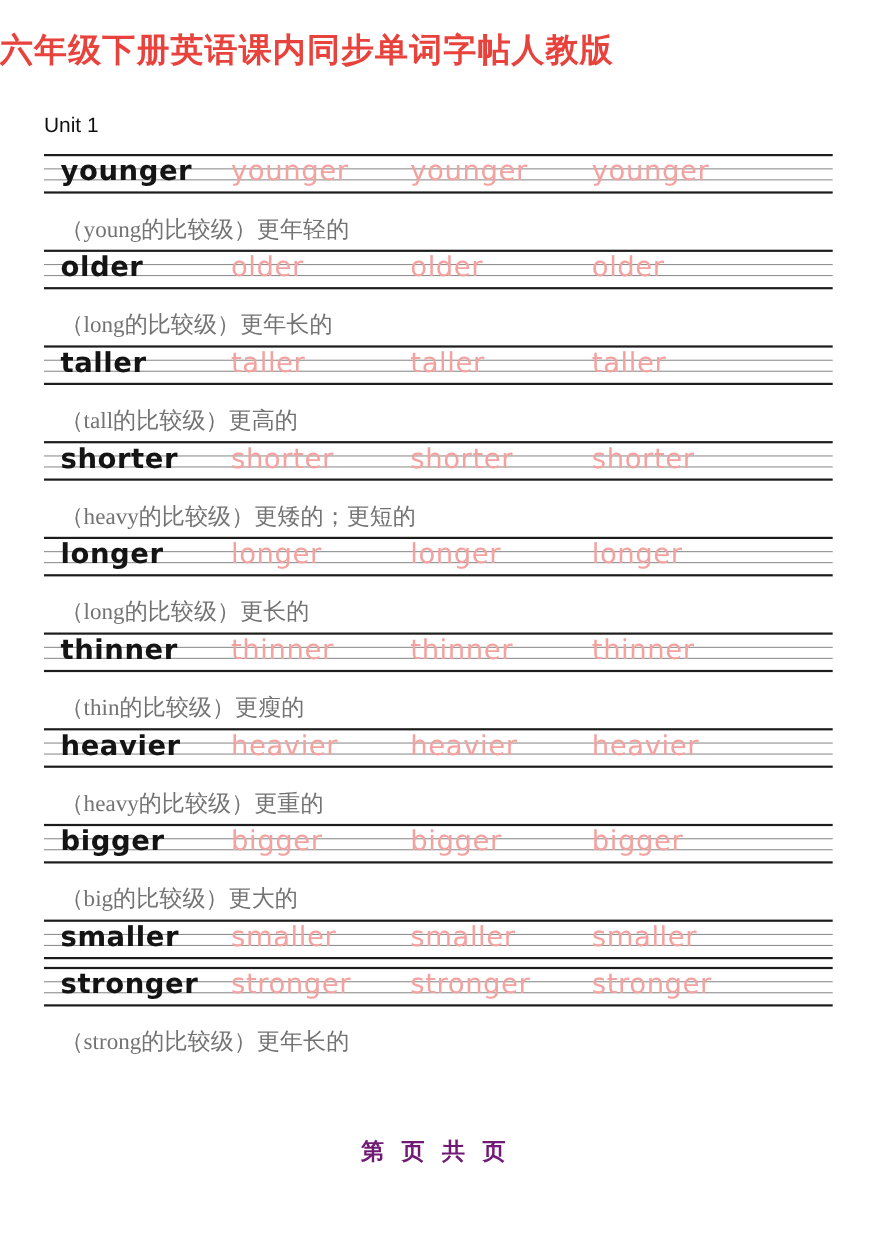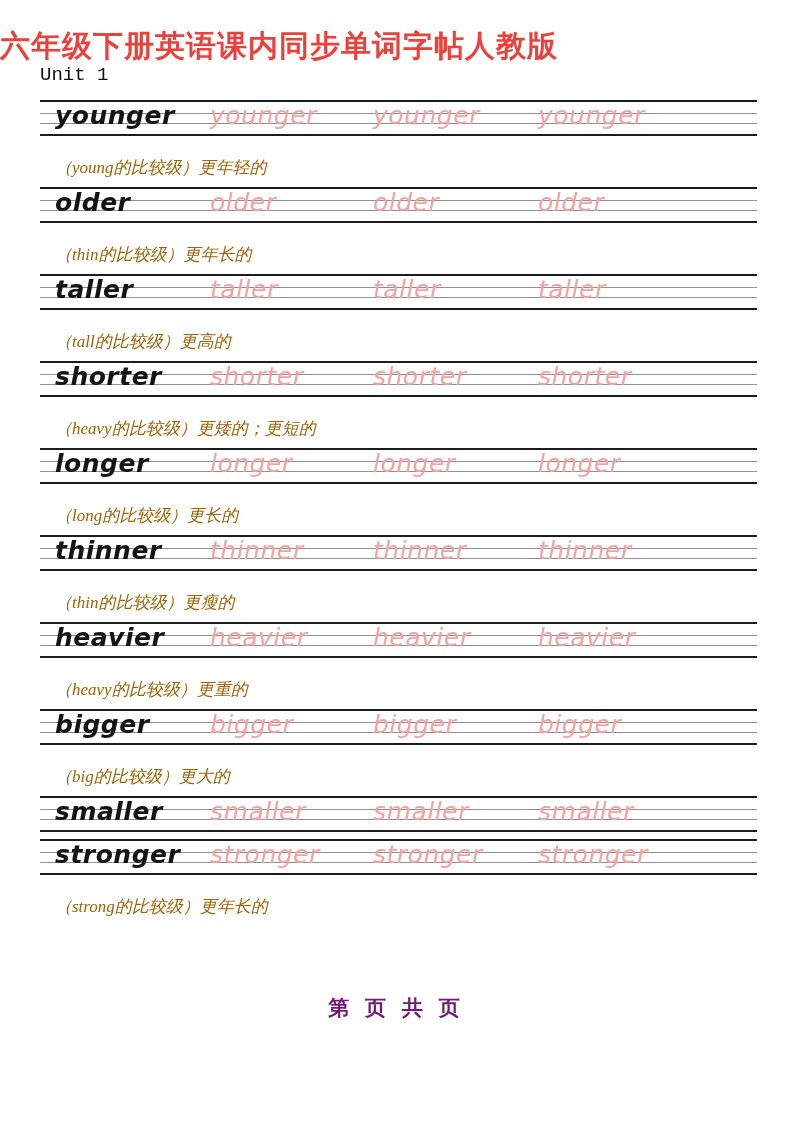--- a/index.html
+++ b/index.html
@@ -21,24 +21,25 @@
     font-weight: bold;
     letter-spacing: 1px;
     color: var(--title-red, #e8423d);
     font-family: "Liberation Sans", "DejaVu Sans", sans-serif;
   }
   .content {
     margin: 0 36px 0 40px;
     width: 717px;
   }
   .unit-label {
+    margin-top: 40px;
     font-size: 19px;
     line-height: 22px;
     color: #111111;
-    font-family: Liberation Mono, monospace;
+    font-family: Liberation Sans, sans-serif;
   }
   #rows { margin-top: 14px; }
   .word-block { margin-bottom: 7px; }
   .guide-grid {
     position: relative;
     height: 36px;
     box-sizing: border-box;
     border-top: 2px solid var(--guide-dark, #1c1c1c);
     border-bottom: 2px solid var(--guide-dark, #1c1c1c);
   }
@@ -49,43 +50,41 @@
     height: 0;
     border-top: 1px solid var(--guide-gray, #909090);
   }
   .guide-line.mid1 { top: 11px; }
   .guide-line.mid2 { top: 21px; }
   .word {
     position: absolute;
     top: 1px;
     font-size: 25px;
     line-height: 1;
-    font-style: italic;
     letter-spacing: 0.5px;
     white-space: nowrap;
     font-family: "DejaVu Sans", "Liberation Sans", sans-serif;
   }
   .word.sample {
     left: 15px;
     color: var(--word-black, #141414);
     font-weight: bold;
   }
   .word.trace { color: var(--trace-pink, #f3a2a0); }
   .word.trace.t1 { left: 170px; }
   .word.trace.t2 { left: 333px; }
   .word.trace.t3 { left: 498px; }
   .definition {
     margin-top: 20px;
     height: 24px;
     line-height: 24px;
-    font-size: 17px;
+    font-size: 21px;
     padding-left: 15px;
-    color: #a16207;
+    color: #737373;
     font-family: "Liberation Serif", "DejaVu Serif", serif;
-    font-style: italic;
   }
   .page-footer {
     margin-top: 78px;
     text-align: center;
     font-size: 21px;
     line-height: 22px;
     font-weight: bold;
     letter-spacing: 5px;
     color: #701a75;
     font-family: "Liberation Sans", "DejaVu Sans", sans-serif;
@@ -114,21 +113,21 @@
 
     <div class="word-block">
       <div class="guide-grid">
         <div class="guide-line mid1"></div>
         <div class="guide-line mid2"></div>
         <span class="word sample">older</span>
         <span class="word trace t1">older</span>
         <span class="word trace t2">older</span>
         <span class="word trace t3">older</span>
       </div>
-      <div class="definition">（thin的比较级）更年长的</div>
+      <div class="definition">（long的比较级）更年长的</div>
     </div>
 
     <div class="word-block">
       <div class="guide-grid">
         <div class="guide-line mid1"></div>
         <div class="guide-line mid2"></div>
         <span class="word sample">taller</span>
         <span class="word trace t1">taller</span>
         <span class="word trace t2">taller</span>
         <span class="word trace t3">taller</span>

